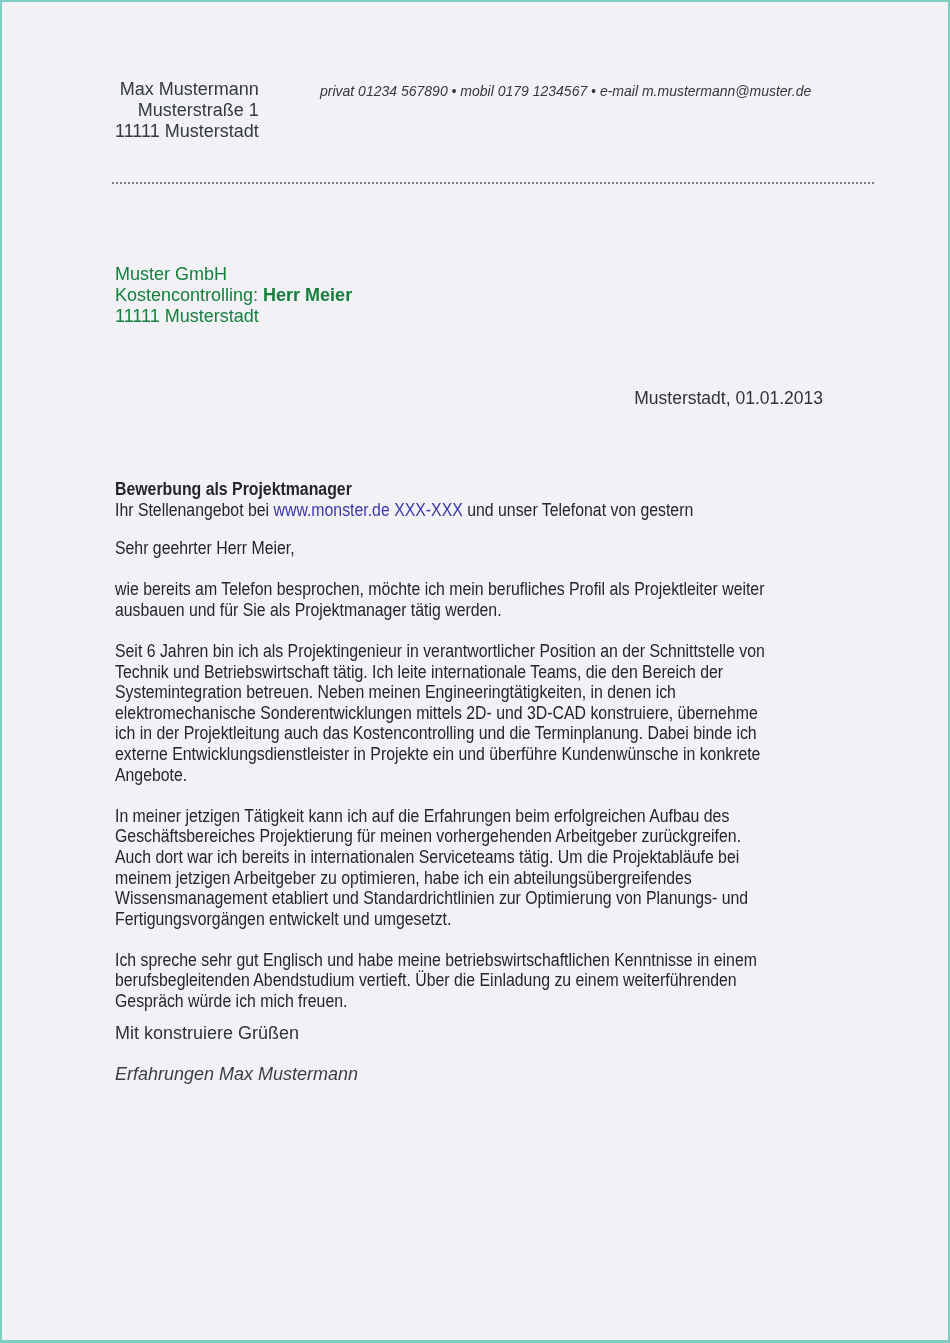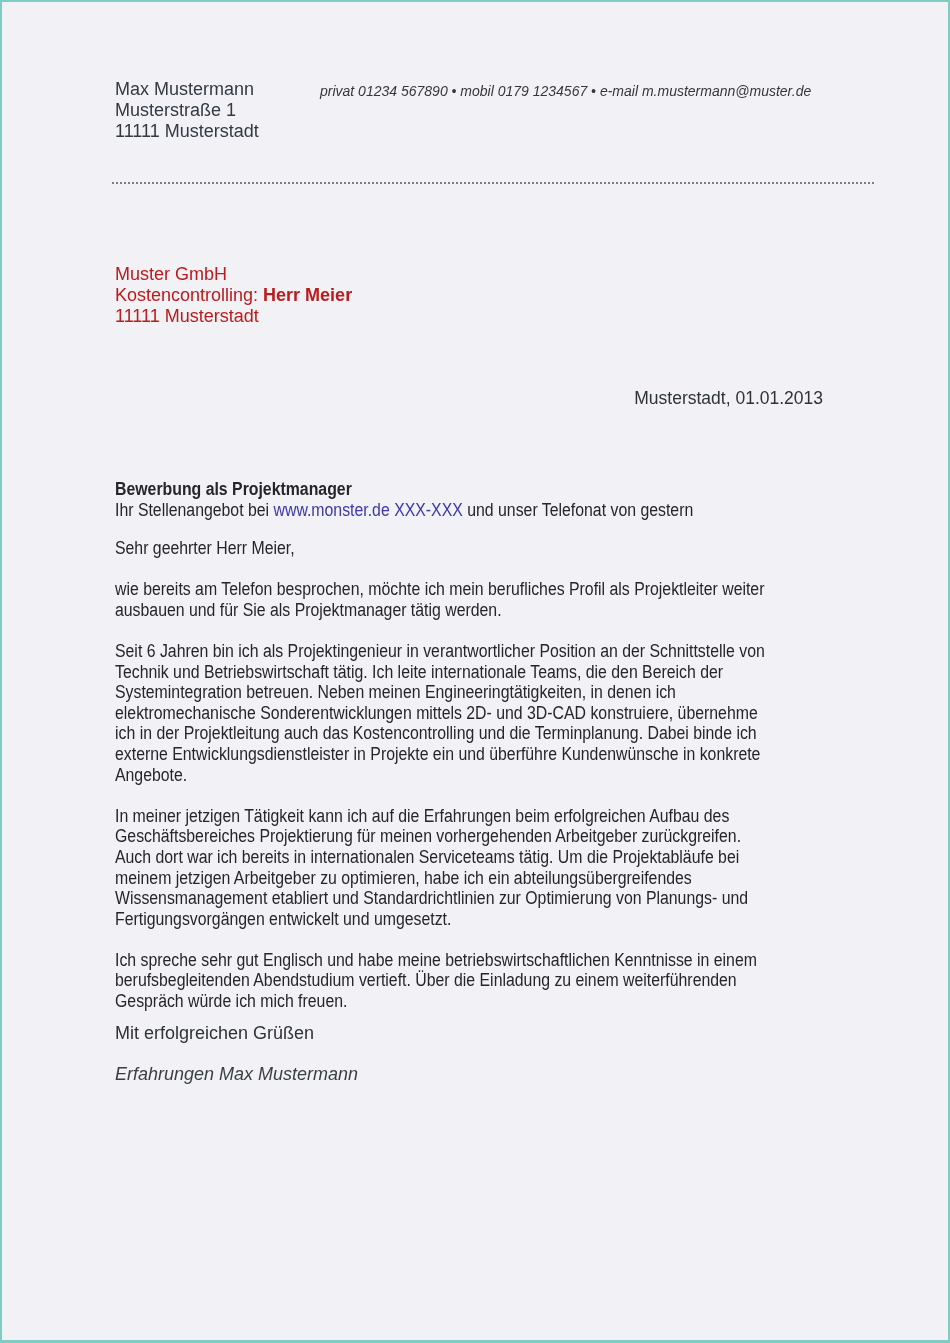--- a/index.html
+++ b/index.html
@@ -17,20 +17,21 @@
     border: 2px solid #7fccc3;
     border-bottom-width: 3px;
     color: #2b2b2b;
   }
   
   .sender {
     position: absolute;
     left: 113px; top: 77px;
     font-size: 18px; line-height: 21px;
     color: #333a40;
+    text-align: right;
   }
   
   .contact-line {
     position: absolute;
     left: 318px; top: 80px;
     font-size: 14px; line-height: 18px;
     color: #34383c;
     white-space: nowrap;
     font-style: italic;
   }
@@ -39,21 +40,21 @@
     position: absolute;
     left: 110px; top: 180px;
     width: 762px; height: 0;
     border-top: 2px dotted #7e7e86;
   }
   
   .recipient {
     position: absolute;
     left: 113px; top: 262px;
     font-size: 18px; line-height: 21px;
-    color: #b91c1c;
+    color: #15803d;
   }
   .recipient b { font-weight: bold; }
   
   .date-line {
     position: absolute;
     right: 125px; top: 386px;
     font-size: 17.5px;
     color: #2e3338;
     white-space: nowrap;
   }
@@ -146,16 +147,16 @@
 Geschäftsbereiches Projektierung für meinen vorhergehenden Arbeitgeber zurückgreifen.
 Auch dort war ich bereits in internationalen Serviceteams tätig. Um die Projektabläufe bei
 meinem jetzigen Arbeitgeber zu optimieren, habe ich ein abteilungsübergreifendes
 Wissensmanagement etabliert und Standardrichtlinien zur Optimierung von Planungs- und
 Fertigungsvorgängen entwickelt und umgesetzt.</p>
     <p>Ich spreche sehr gut Englisch und habe meine betriebswirtschaftlichen Kenntnisse in einem
 berufsbegleitenden Abendstudium vertieft. Über die Einladung zu einem weiterführenden
 Gespräch würde ich mich freuen.</p>
   </div>
 
-  <div class="closing">Mit erfolgreichen Grüßen</div>
+  <div class="closing">Mit konstruiere Grüßen</div>
   <div class="signature">Erfahrungen Max Mustermann</div>
 
 </div>
 
 </body></html>

